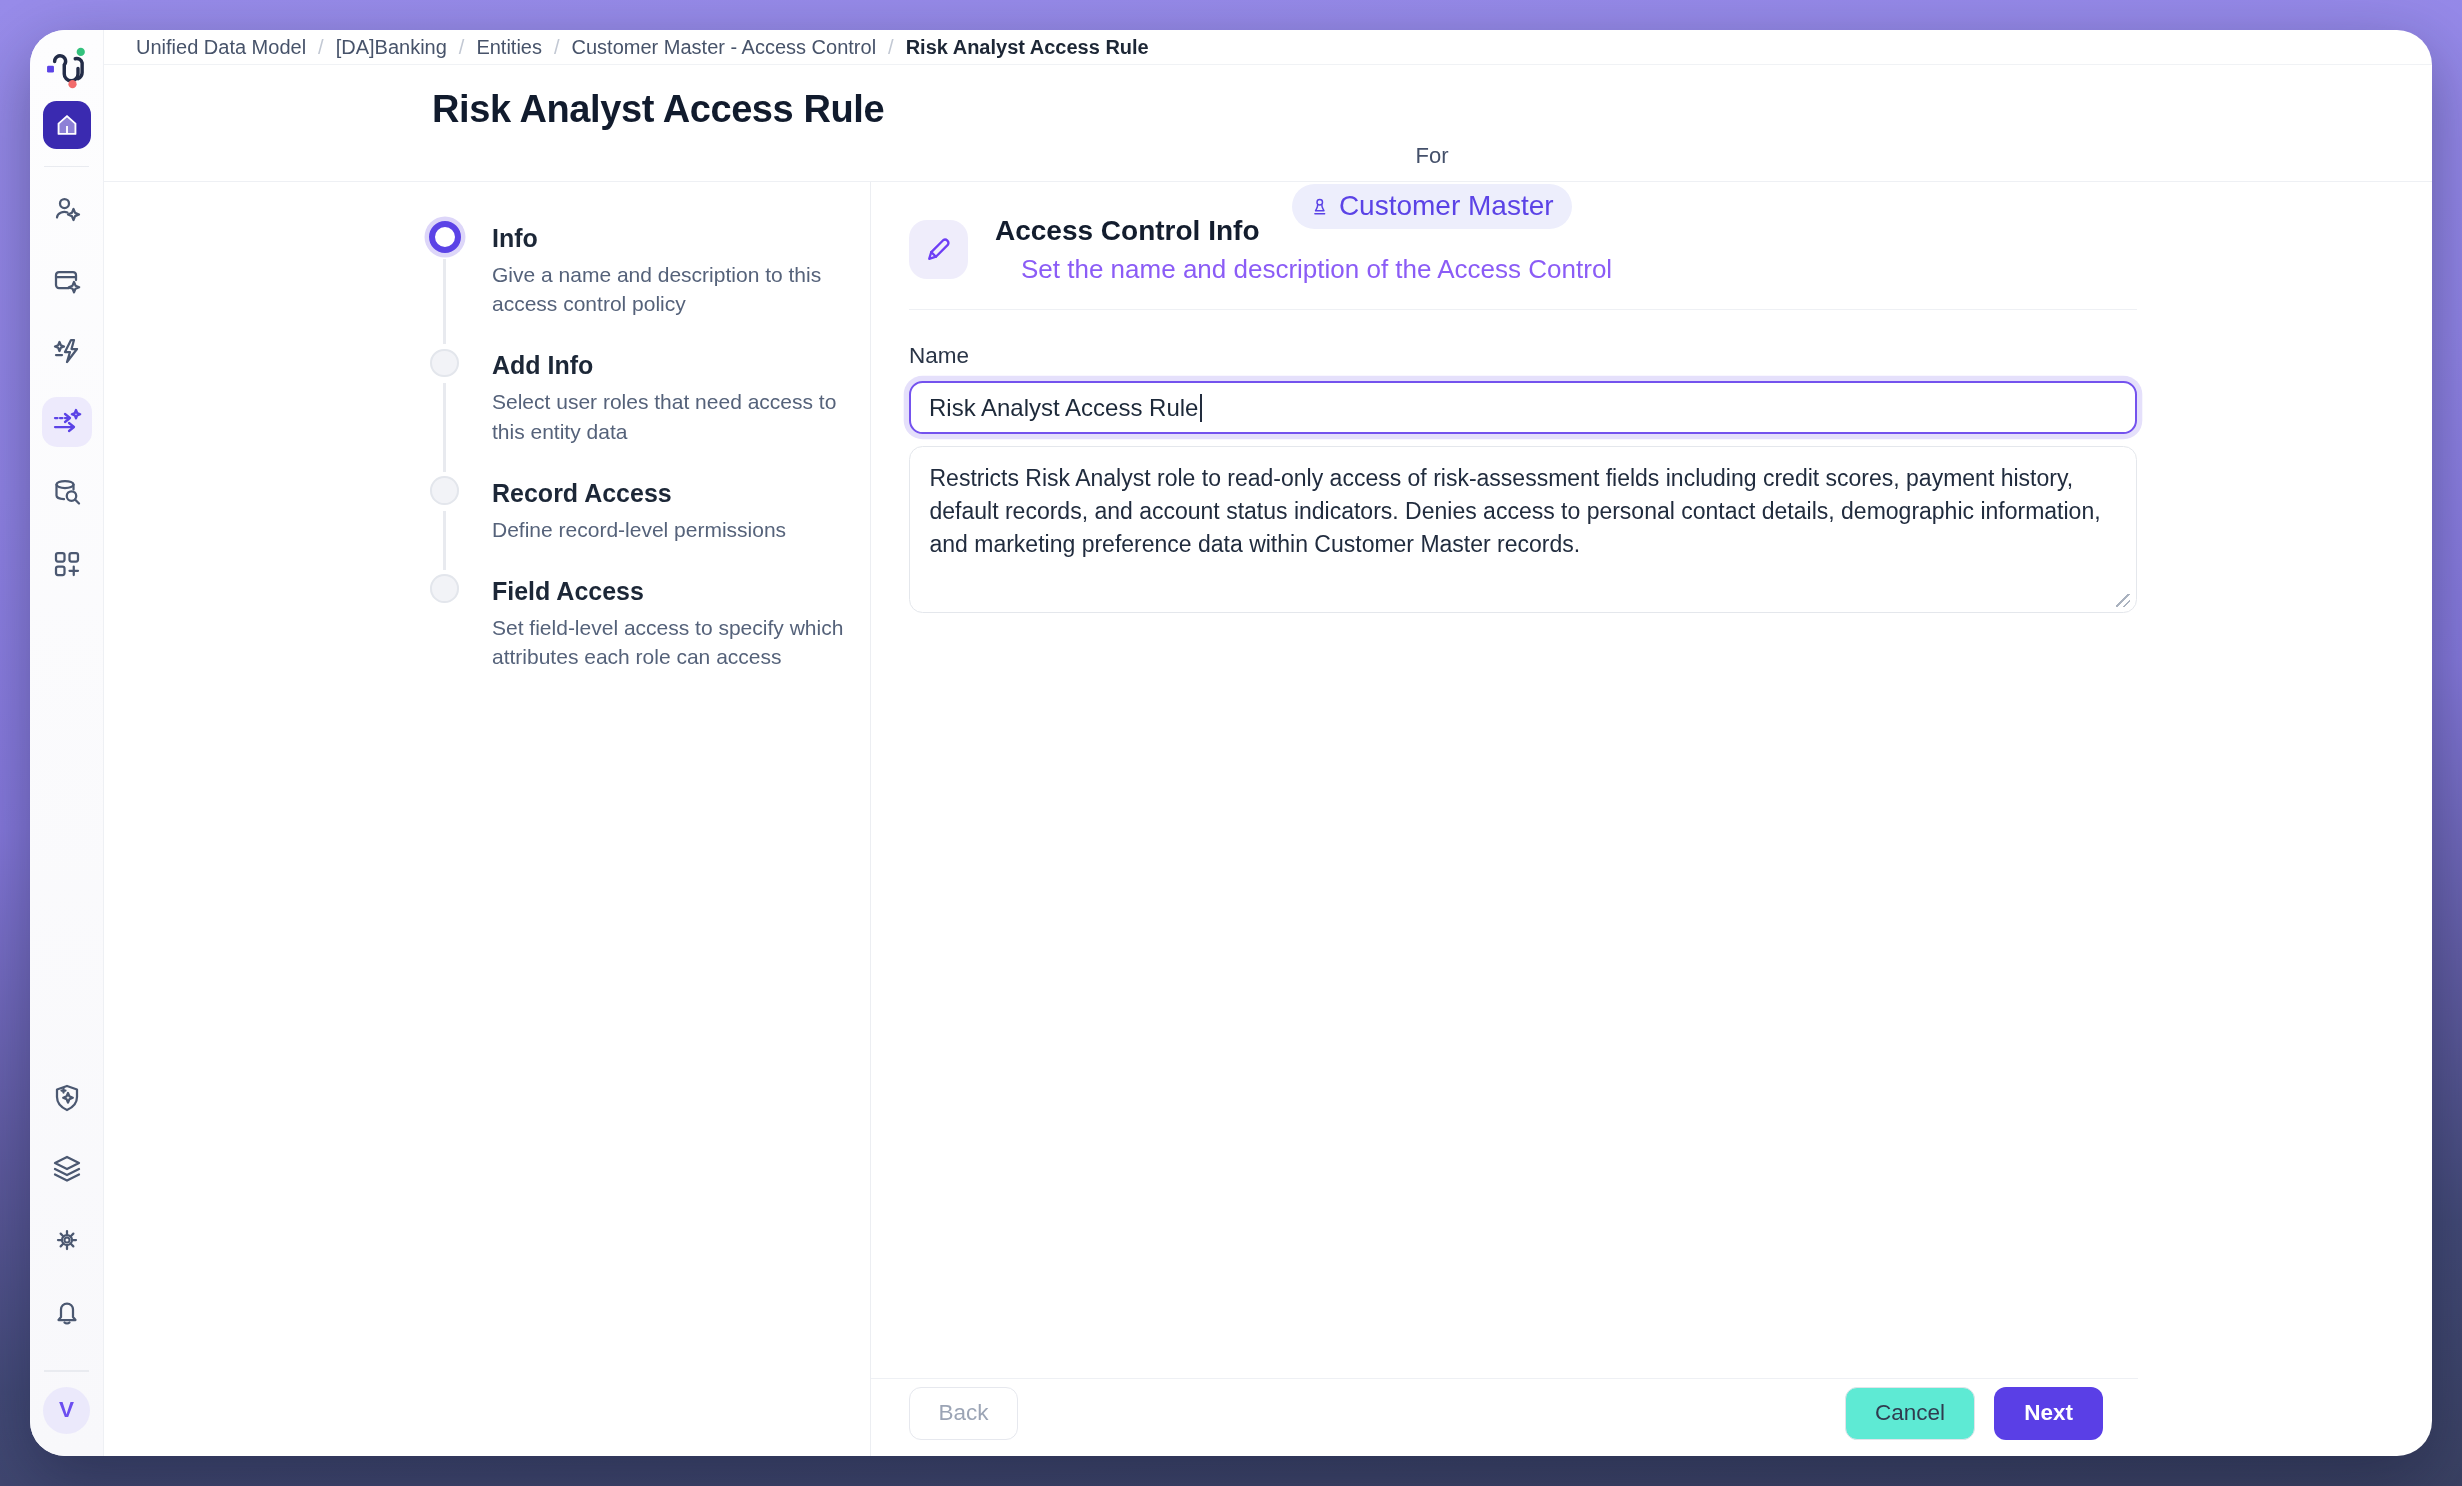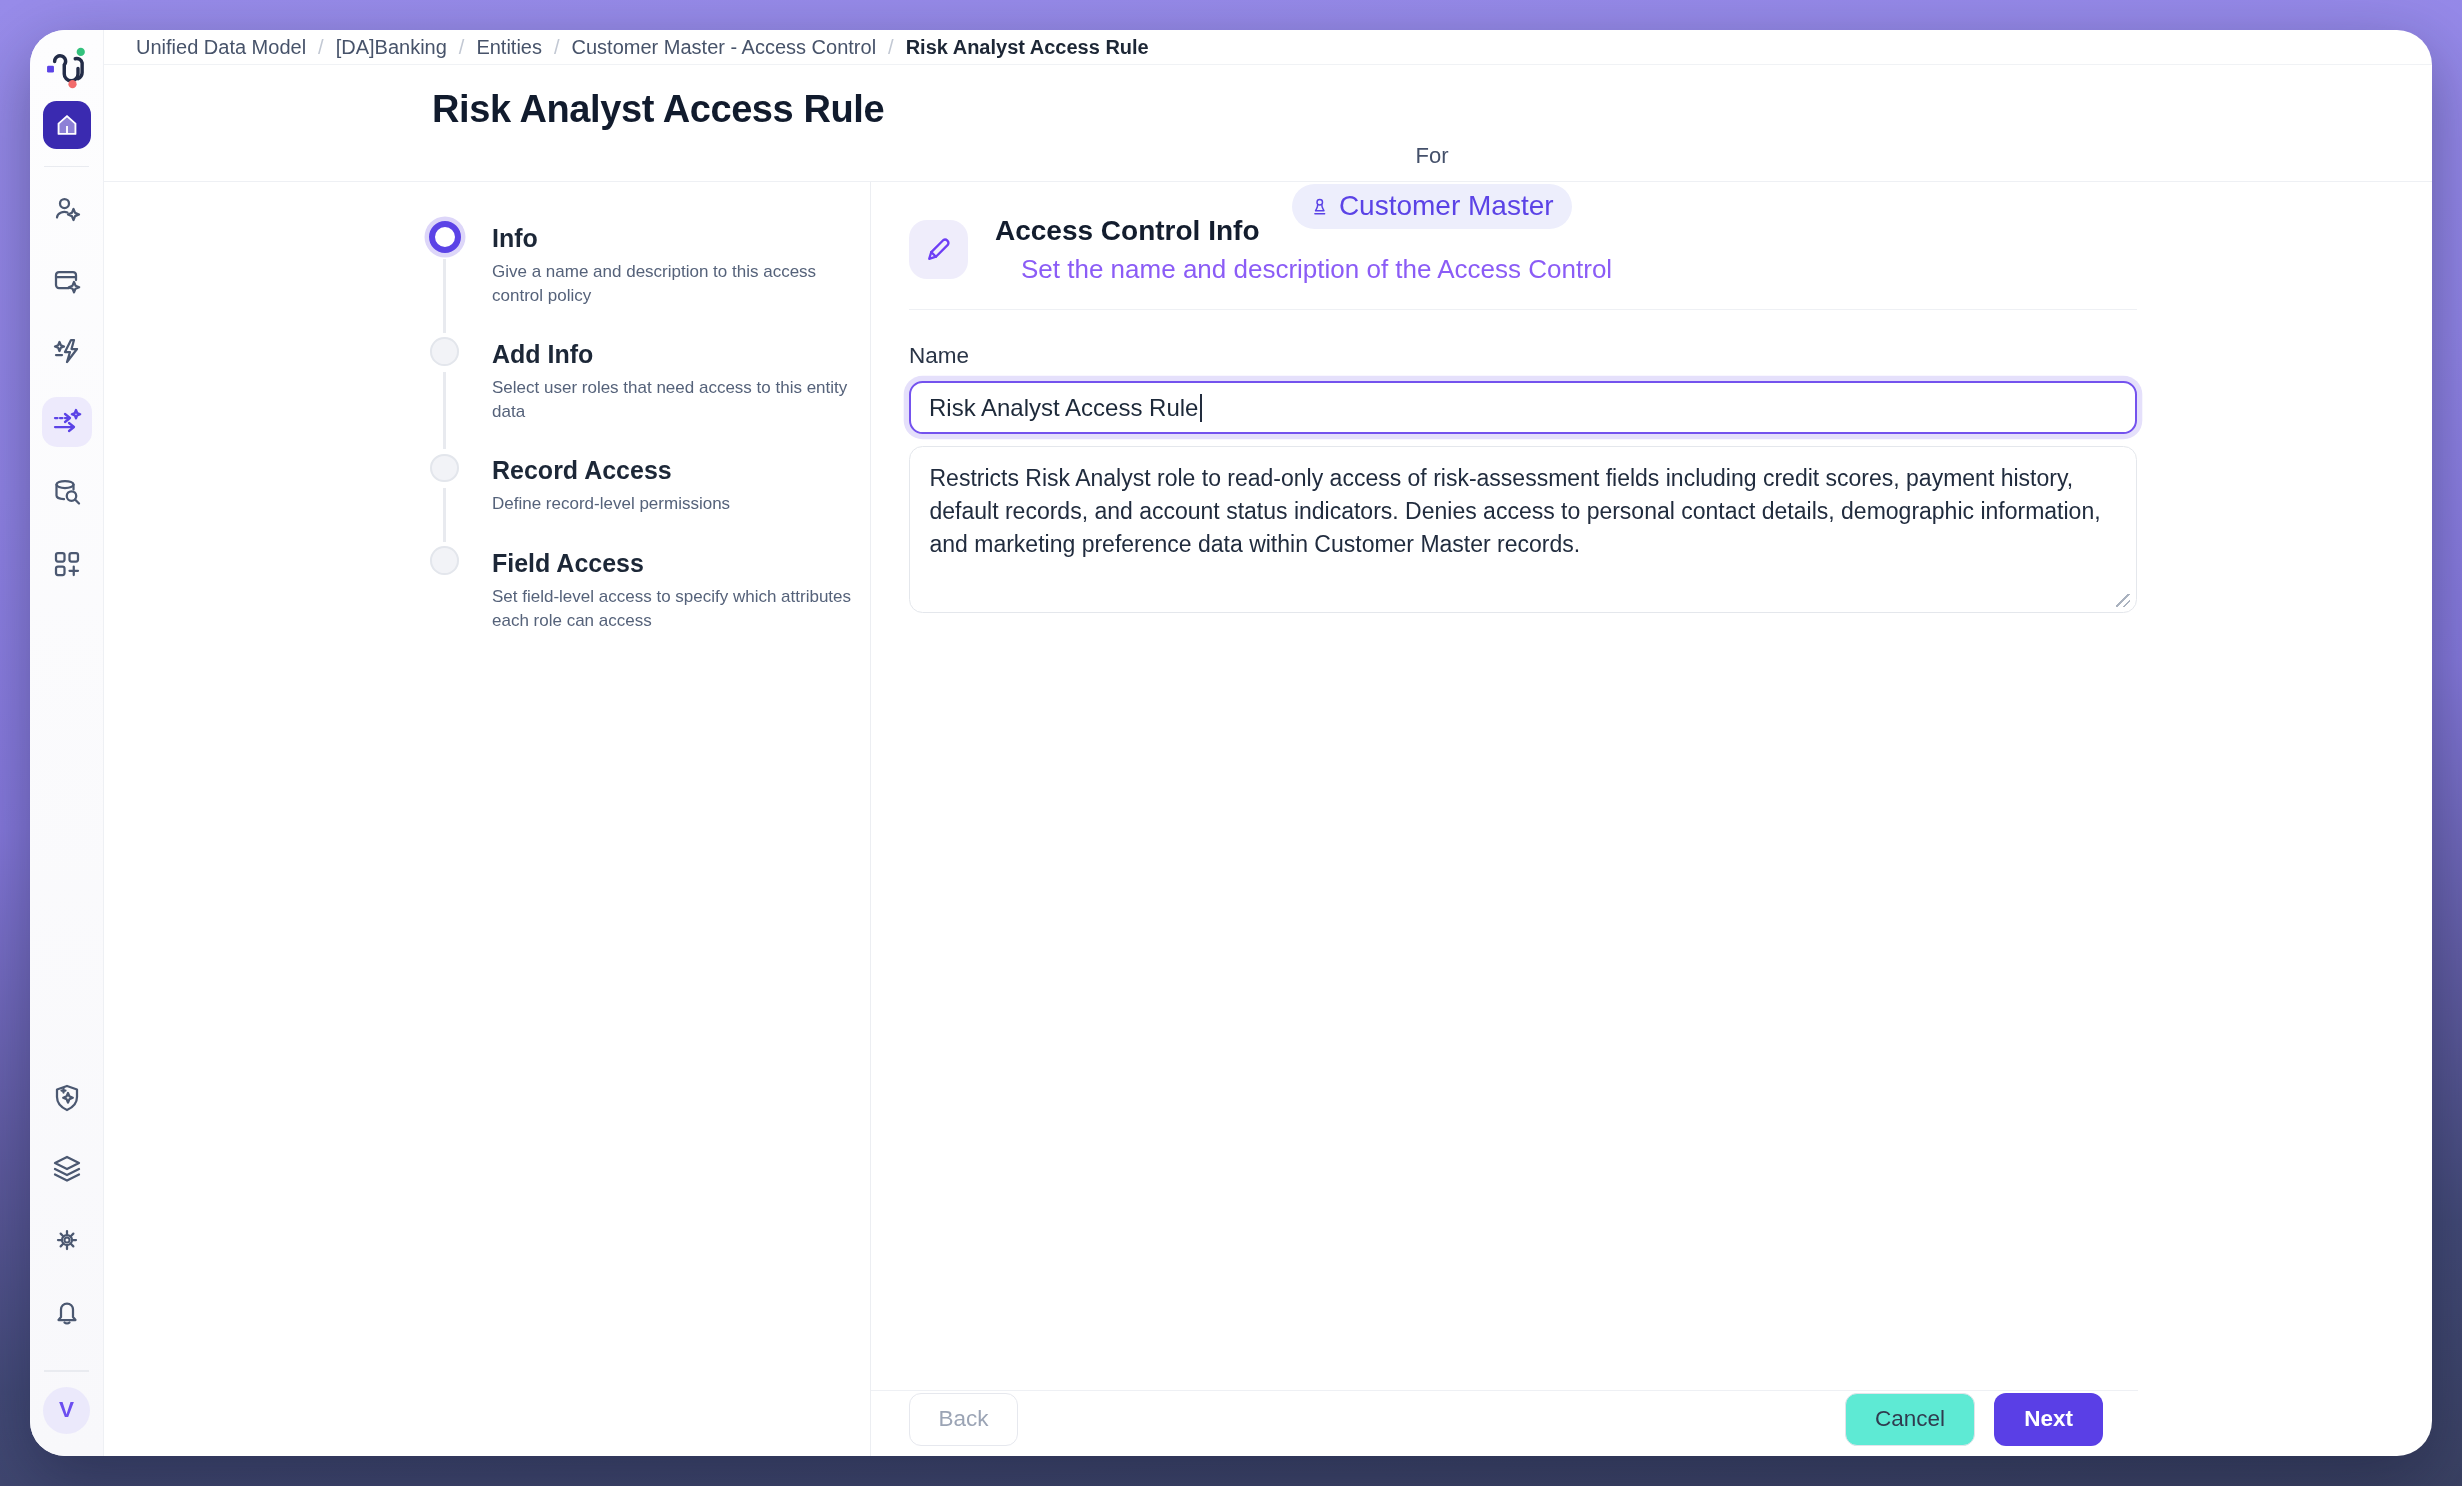--- a/index.html
+++ b/index.html
@@ -105,21 +105,21 @@
     flex: none; cursor: pointer;
   }
   .step-circle.active {
     width: 32px; height: 32px;
     background: #ffffff; border: 6.8px solid #5b43e6;
     box-shadow: 0 0 0 4.5px #ddd6f9;
   }
   .step-line { width: 2.3px; flex: 1; background: #e8eaef; margin: 6px 0 4.5px 0; min-height: 33px; }
   .step-text { padding-bottom: 30px; padding-top: 1.5px; }
   .step-title { font-size: 25px; font-weight: 700; color: #1c2737; line-height: 1.25; }
-  .step-desc { font-size: 17px; color: #53607589; color: #55627a; line-height: 1.4; margin-top: 6px; max-width: 361px; }
+  .step-desc { font-size: 21px; color: #53607589; color: #55627a; line-height: 1.4; margin-top: 6px; max-width: 361px; }
 
   
   .form-col { flex: 1; display: flex; flex-direction: column; min-width: 0; }
   .form-body { flex: 1; padding: 33px 0 0 38px; }
 
   .section-header { display: flex; align-items: center; gap: 27px; }
   .pencil-tile {
     width: 59px; height: 59px; border-radius: 18px;
     background: #efedfb;
     display: flex; align-items: center; justify-content: center; flex: none;
@@ -162,21 +162,21 @@
     pointer-events: none;
   }
 
   
   .form-footer {
     flex: none;
     width: 1267px;
     border-top: 1.5px solid #eef0f4;
     display: flex; align-items: center;
     padding: 0 35px 9px 38px;
-    height: 66px;
+    height: 78px;
   }
   .btn {
     height: 53px; border-radius: 12px;
     display: inline-flex; align-items: center; justify-content: center;
     font-size: 22.5px; cursor: pointer; border: 1.5px solid transparent;
     padding: 0 28.6px; white-space: nowrap;
   }
   .btn-back { background: #fff; border-color: #e6e8ee; color: #9ba4b5; font-weight: 500; cursor: default; }
   .btn-cancel { background: #5eead4; border-color: #e1e4ea; color: #303b4f; font-weight: 500; }
   .btn-next { background: #5a3fe6; color: #ffffff; font-weight: 600; border: none; padding: 0 30px; }

